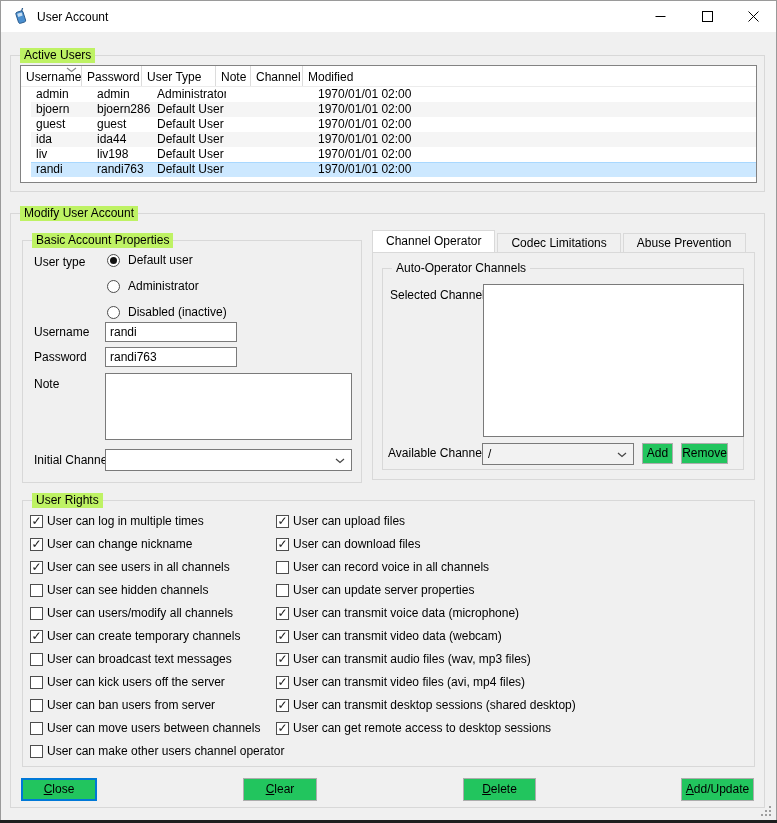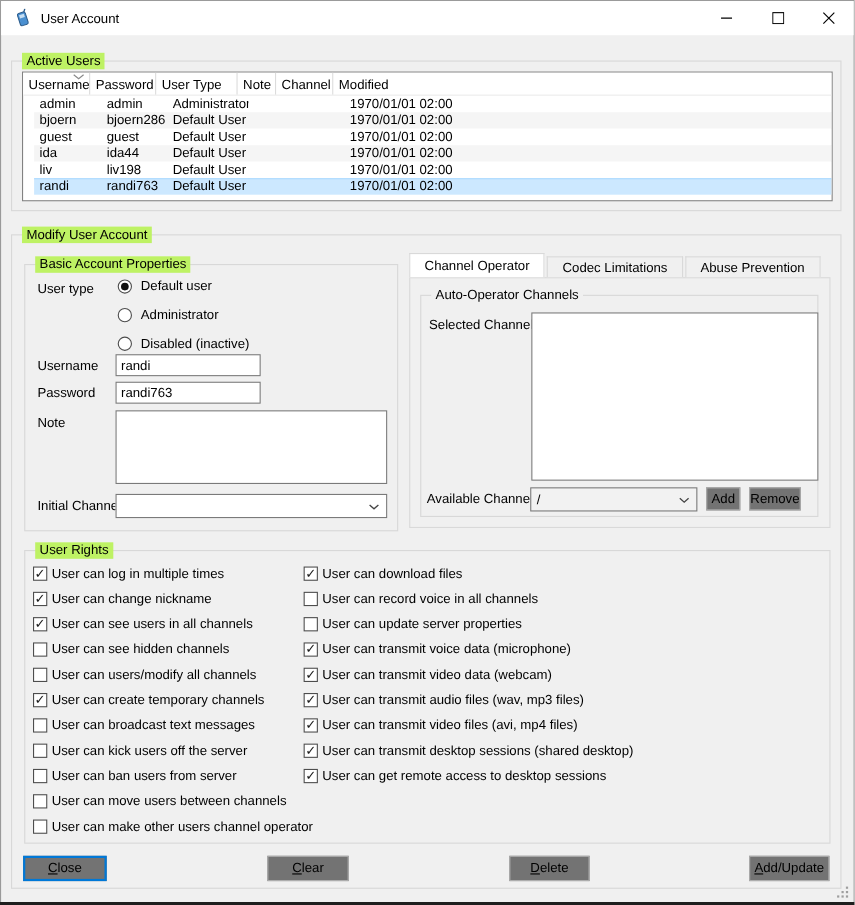--- a/index.html
+++ b/index.html
@@ -47,21 +47,21 @@
   .listbox{position:absolute;left:483px;top:284px;width:261px;height:153px;background:#fff;border:1px solid #7a7a7a;box-sizing:border-box;}
   
   .cbcol{position:absolute;top:514px;}
   .cbcol.left{left:30px;width:242px;}
   .cbcol.right{left:276px;width:340px;}
   .cbrow{display:flex;align-items:flex-start;gap:4px;height:16px;margin-bottom:7px;}
   .cb{width:13px;height:13px;border:1px solid #4d4d4d;background:#fff;box-sizing:border-box;position:relative;flex:none;margin-top:1px;}
   .cb.checked::after{content:"✓";position:absolute;left:-1px;top:-2px;width:13px;text-align:center;font-size:12px;color:#1c1c1c;line-height:14px;}
   .cblabel{line-height:15px;white-space:nowrap;}
   
-  .pbtn{position:absolute;box-sizing:border-box;background:#737373;border:1px solid #adadad;text-align:center;}
+  .pbtn{position:absolute;box-sizing:border-box;background:#22c55e;border:1px solid #adadad;text-align:center;}
   .pbtn .bl{display:block;line-height:20px;}
   .footer .bl::first-letter{text-decoration:underline;}
   .btn-close{left:21px;top:778px;width:76px;height:23px;border:2px solid #0078d7;}
   .btn-close .bl{line-height:18px;}
   .btn-clear{left:243px;top:778px;width:74px;height:23px;}
   .btn-delete{left:463px;top:778px;width:73px;height:23px;}
   .btn-addupd{left:681px;top:778px;width:73px;height:23px;}
   .btn-add{left:642px;top:443px;width:31px;height:21px;}
   .btn-remove{left:681px;top:443px;width:47px;height:21px;}
   .btn-add .bl,.btn-remove .bl{line-height:19px;}
@@ -289,20 +289,24 @@
       <div class="cbrow">
         <span class="cb"></span>
         <span class="cblabel">User can move users between channels</span>
       </div>
       <div class="cbrow">
         <span class="cb"></span>
         <span class="cblabel">User can make other users channel operator</span>
       </div>
     </div>
   <div class="cbcol right">
+      <div class="cbrow">
+        <span class="cb checked"></span>
+        <span class="cblabel">User can upload files</span>
+      </div>
       <div class="cbrow">
         <span class="cb checked"></span>
         <span class="cblabel">User can download files</span>
       </div>
       <div class="cbrow">
         <span class="cb"></span>
         <span class="cblabel">User can record voice in all channels</span>
       </div>
       <div class="cbrow">
         <span class="cb"></span>

